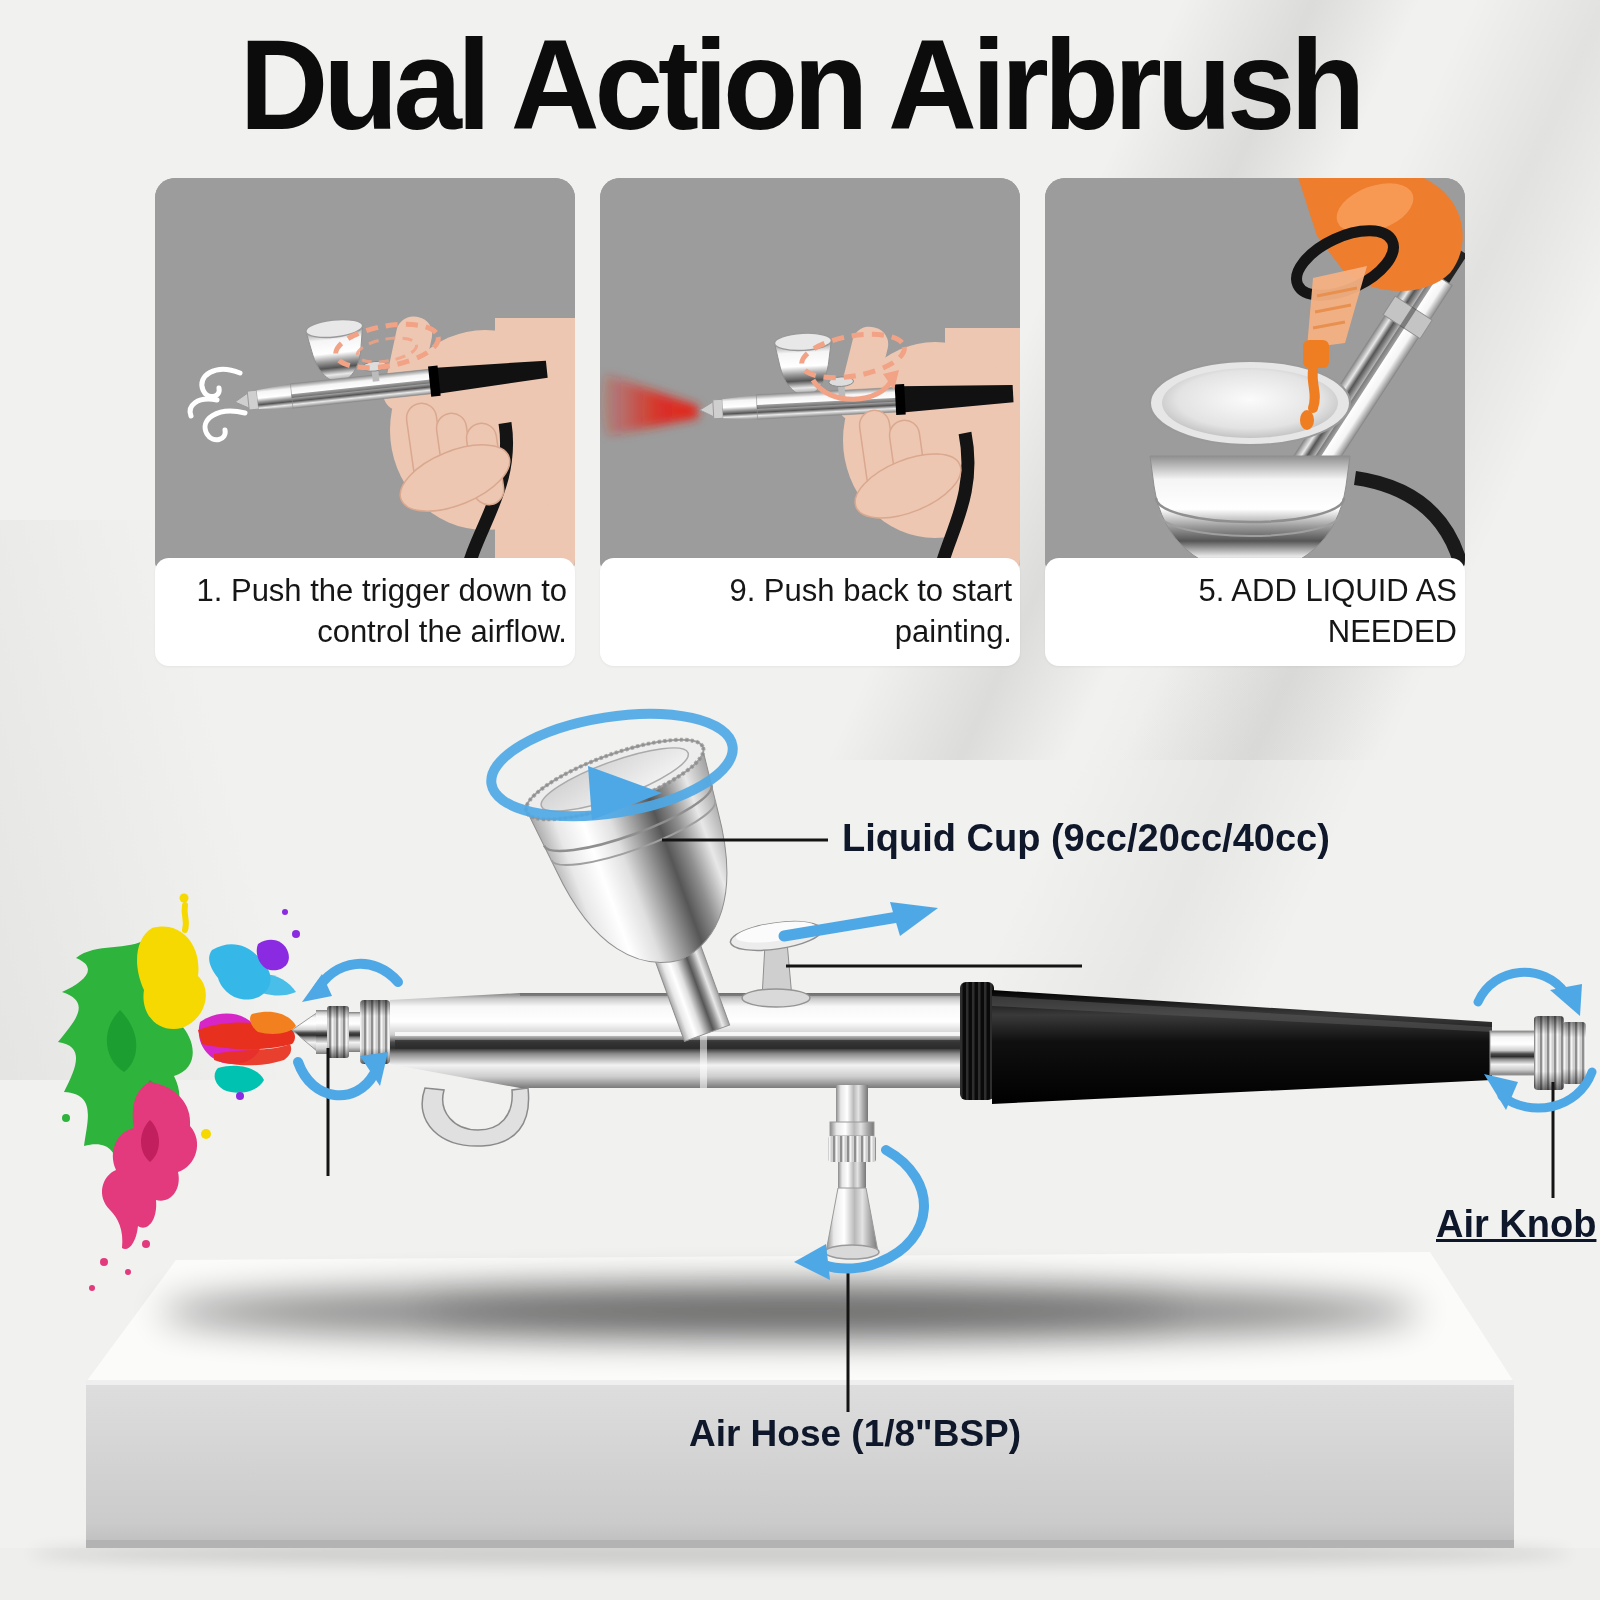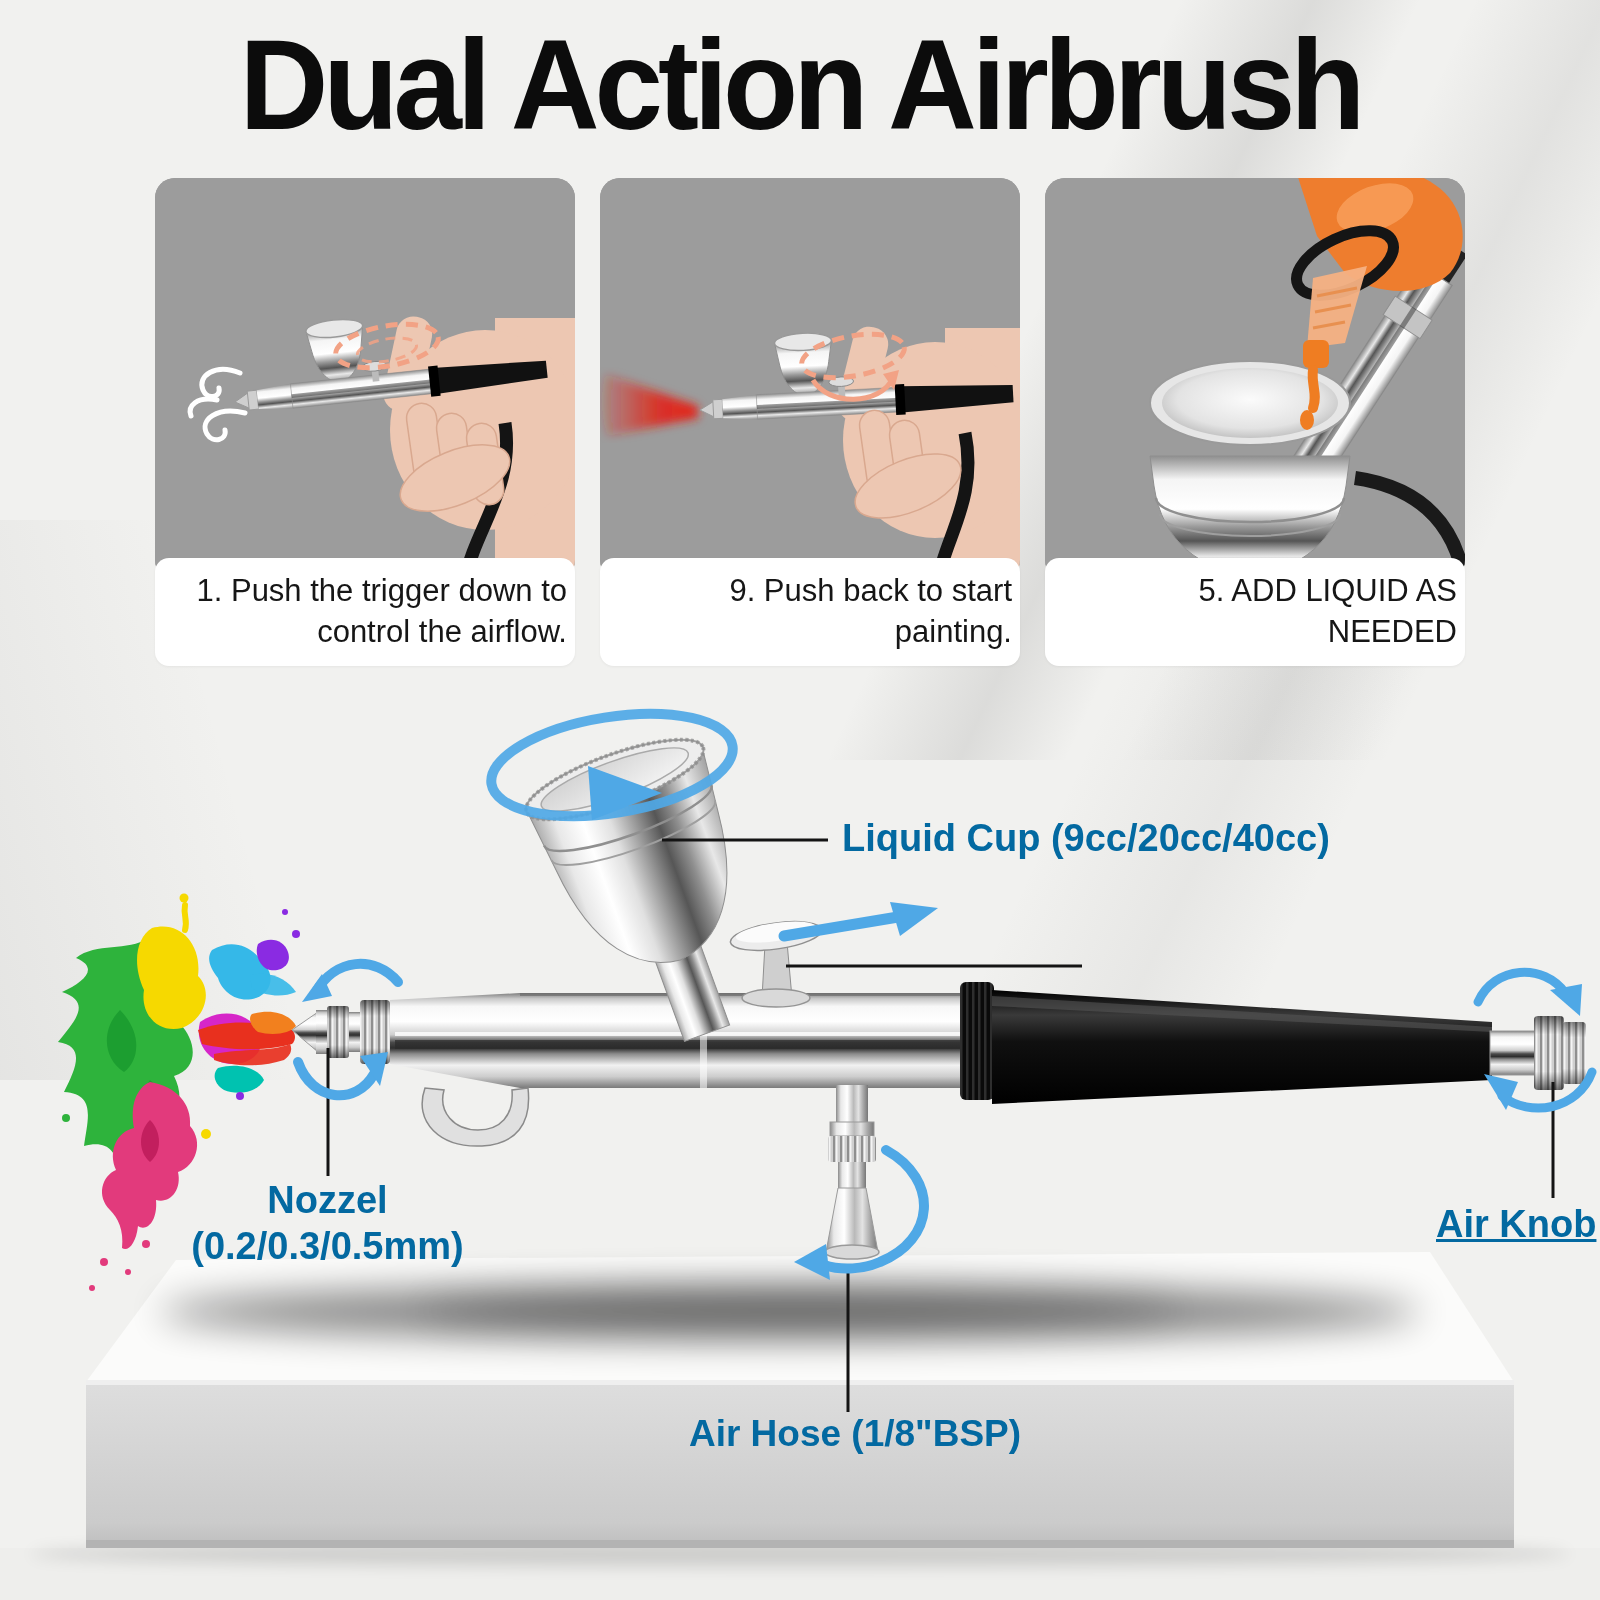--- a/index.html
+++ b/index.html
@@ -27,21 +27,21 @@
   .panels{position:absolute;top:178px;left:155px;width:1310px;
     display:flex;gap:25px;}
   .panel{width:420px;display:flex;flex-direction:column;text-align:right;}
   .photo{height:402px;background:#9c9c9c;border-radius:20px;overflow:hidden;}
   .photo svg{display:block;}
   .caption{position:relative;margin-top:-22px;background:#ffffff;
     border-radius:14px;padding:12px 8px 14px 16px;min-height:78px;
     font-size:31px;line-height:1.33;color:#161616;
     box-shadow:0 1px 3px rgba(0,0,0,.05);}
 
-  .lbl{position:absolute;font-weight:bold;color:#0369a1;font-size:38px;}
+  .lbl{position:absolute;font-weight:bold;color:#0f172a;font-size:38px;}
   .lbl-liquid{left:842px;top:817px;}
   .lbl-trigger{left:1090px;top:944px;}
   .lbl-nozzle{left:150px;top:1178px;width:355px;text-align:center;line-height:1.2;}
   .lbl-knob{left:1436px;top:1203px;text-decoration:underline;}
   .lbl-hose{left:650px;top:1413px;width:410px;text-align:center;font-size:37px;}
 </style>
 </head>
 <body>
 
 <div class="canvas">
@@ -423,19 +423,15 @@
             <path d="M268,192 C266,207 273,216 268,230" stroke="#ef7d22" stroke-width="10" fill="none" stroke-linecap="round"></path>
             <ellipse cx="262" cy="242" rx="7" ry="10" fill="#ef7d22"></ellipse>
           </g>
         </svg>
       </div>
       <div class="caption">5. ADD LIQUID AS NEEDED</div>
     </div>
   </div>
 
   <div class="lbl lbl-liquid">Liquid Cup (9cc/20cc/40cc)</div>
-  <div class="lbl lbl-nozzle">
-    <div>Nozzel</div>
-    <div>(0.2/0.3/0.5mm)</div>
-  </div>
   <div class="lbl lbl-knob">Air Knob</div>
   <div class="lbl lbl-hose">Air Hose (1/8"BSP)</div>
 </div>
 
 </body></html>

